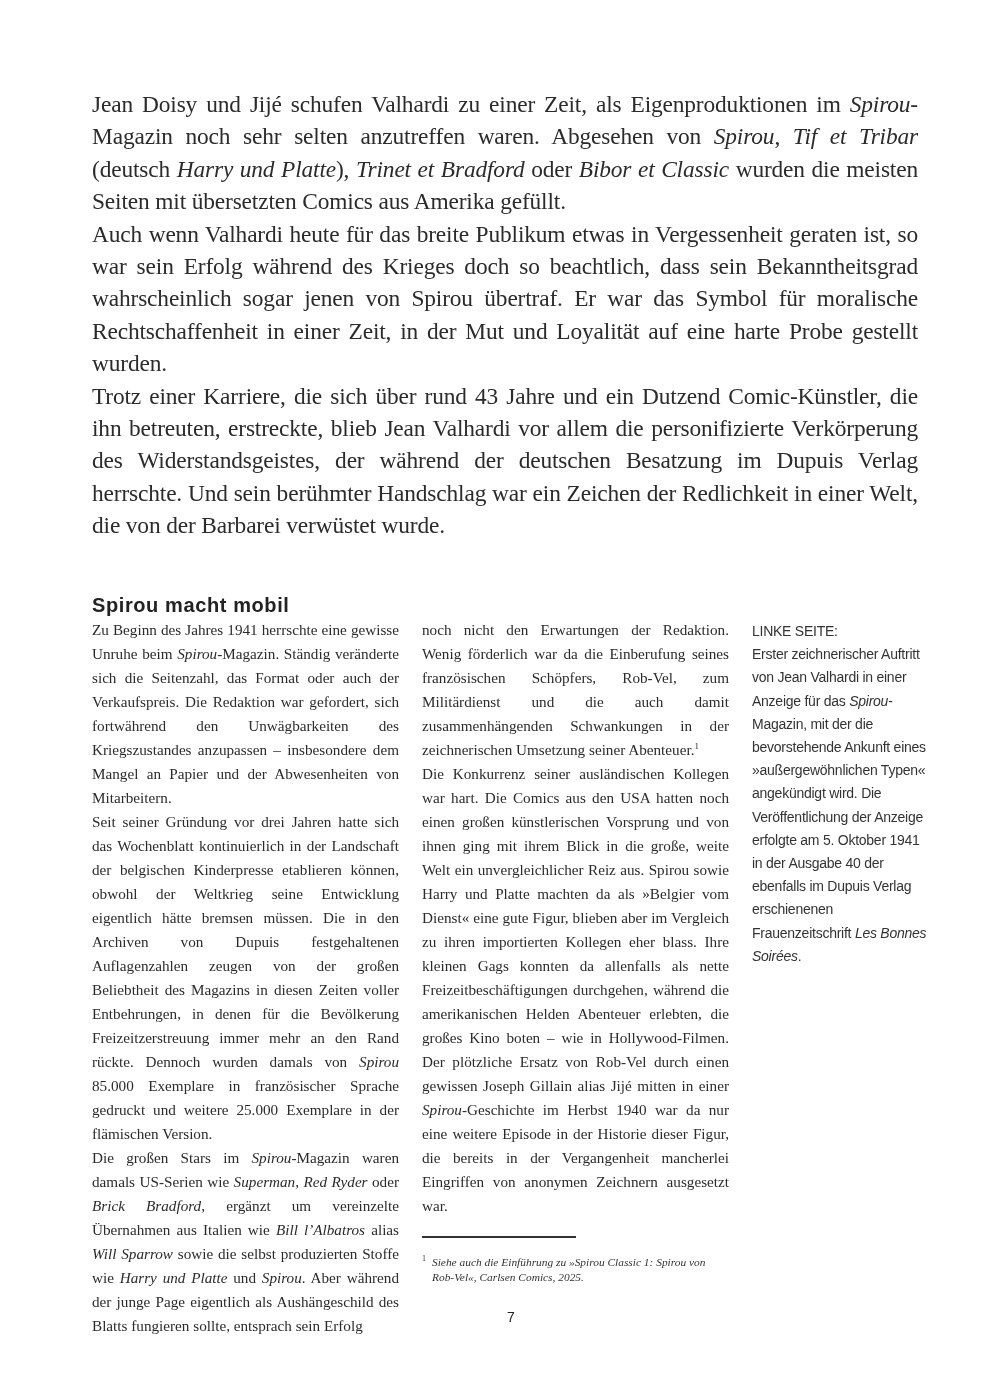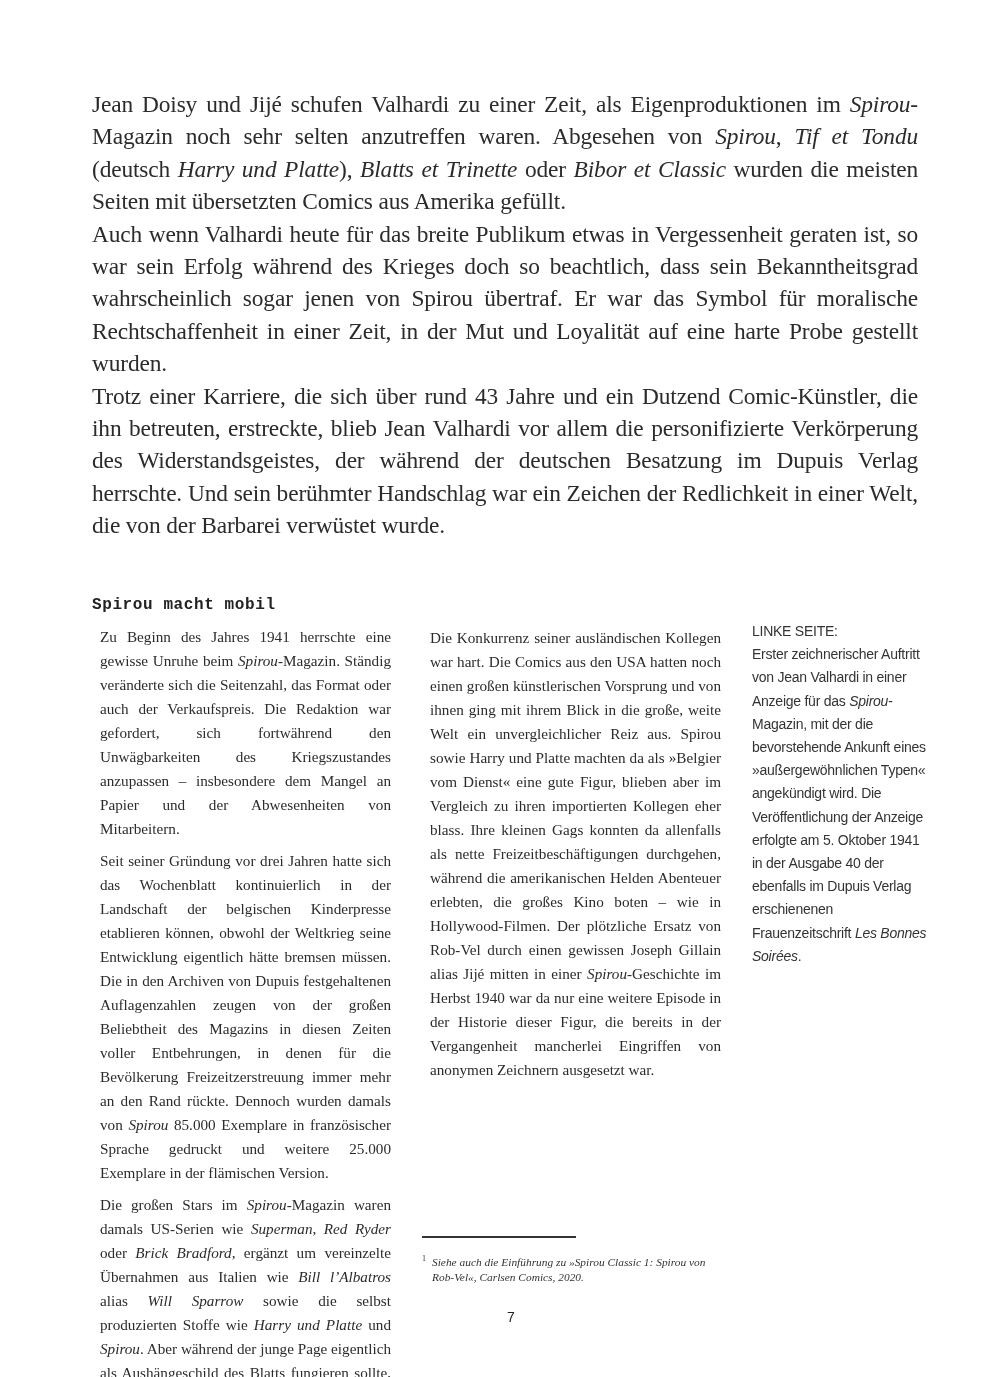--- a/index.html
+++ b/index.html
@@ -10,26 +10,26 @@
       font-size: 23.4px; line-height: 32.4px; color: #2b2b2b;
       text-align: justify; letter-spacing: -0.15px;
     }
     .intro p { margin: 0; }
     .col {
       position: absolute; top: 618px;
       font-family: "Liberation Serif", "DejaVu Serif", serif;
       font-size: 15.2px; line-height: 24px; color: #2b2b2b;
       text-align: justify;
     }
-    .col p { margin: 8px; }
+    .col p { margin: 0; }
     .col1 { left: 92px; width: 307px; top: 593px; }
     .col2 { left: 422px; width: 307px; }
     .section-heading {
-      font-family: Liberation Mono, monospace;
-      font-weight: bold; font-size: 16px; letter-spacing: 0.6px;
+      font-family: Liberation Sans, sans-serif;
+      font-weight: bold; font-size: 20px; letter-spacing: 0.6px;
       color: #222; margin: 0 0 1px 0; line-height: 24px;
     }
     sup { font-size: 9px; line-height: 0; vertical-align: 6px; }
     .caption {
       position: absolute; left: 752px; top: 620px; width: 180px;
       font-family: "Liberation Sans", "DejaVu Sans", sans-serif;
       font-size: 14px; line-height: 23.2px; color: #333;
       letter-spacing: -0.25px;
     }
     .caption p { margin: 0; }
@@ -47,40 +47,41 @@
       position: absolute; left: 0; top: 1309px; width: 1000px; text-align: center;
       font-family: "Liberation Sans", "DejaVu Sans", sans-serif;
       font-size: 14px; color: #222; padding-left: 22px; box-sizing: border-box;
     }
     i { font-style: italic; }
   </style>
 </head>
 <body>
 
 <div class="intro">
-  <p>Jean Doisy und Jijé schufen Valhardi zu einer Zeit, als Eigenproduktionen im <i>Spirou</i>-Magazin noch sehr selten anzutreffen waren. Abgesehen von <i>Spirou</i>, <i>Tif et Tondu</i> (deutsch <i>Harry und Platte</i>), <i>Blatts et Trinette</i> oder <i>Bibor et Classic</i> wurden die meisten Seiten mit übersetzten Comics aus Amerika gefüllt.</p>
+  <p>Jean Doisy und Jijé schufen Valhardi zu einer Zeit, als Eigenproduktionen im <i>Spirou</i>-Magazin noch sehr selten anzutreffen waren. Abgesehen von <i>Spirou</i>, <i>Tif et Tribar</i> (deutsch <i>Harry und Platte</i>), <i>Trinet et Bradford</i> oder <i>Bibor et Classic</i> wurden die meisten Seiten mit übersetzten Comics aus Amerika gefüllt.</p>
   <p>Auch wenn Valhardi heute für das breite Publikum etwas in Vergessenheit geraten ist, so war sein Erfolg während des Krieges doch so beachtlich, dass sein Bekanntheitsgrad wahrscheinlich sogar jenen von Spirou übertraf. Er war das Symbol für moralische Rechtschaffenheit in einer Zeit, in der Mut und Loyalität auf eine harte Probe gestellt wurden.</p>
   <p>Trotz einer Karriere, die sich über rund 43 Jahre und ein Dutzend Comic-Künstler, die ihn betreuten, erstreckte, blieb Jean Valhardi vor allem die personifizierte Verkörperung des Widerstandsgeistes, der während der deutschen Besatzung im Dupuis Verlag herrschte. Und sein berühmter Handschlag war ein Zeichen der Redlichkeit in einer Welt, die von der Barbarei verwüstet wurde.</p>
 </div>
 
 <div class="col col1">
   <h2 class="section-heading">Spirou macht mobil</h2>
   <p>Zu Beginn des Jahres 1941 herrschte eine gewisse Unruhe beim <i>Spirou</i>-Magazin. Ständig veränderte sich die Seitenzahl, das Format oder auch der Verkaufspreis. Die Redaktion war gefordert, sich fortwährend den Unwägbarkeiten des Kriegszustandes anzupassen – insbesondere dem Mangel an Papier und der Abwesenheiten von Mitarbeitern.</p>
   <p>Seit seiner Gründung vor drei Jahren hatte sich das Wochenblatt kontinuierlich in der Landschaft der belgischen Kinderpresse etablieren können, obwohl der Weltkrieg seine Entwicklung eigentlich hätte bremsen müssen. Die in den Archiven von Dupuis festgehaltenen Auflagenzahlen zeugen von der großen Beliebtheit des Magazins in diesen Zeiten voller Entbehrungen, in denen für die Bevölkerung Freizeitzerstreuung immer mehr an den Rand rückte. Dennoch wurden damals von <i>Spirou</i> 85.000 Exemplare in französischer Sprache gedruckt und weitere 25.000 Exemplare in der flämischen Version.</p>
   <p>Die großen Stars im <i>Spirou</i>-Magazin waren damals US-Serien wie <i>Superman</i>, <i>Red Ryder</i> oder <i>Brick Bradford</i>, ergänzt um vereinzelte Übernahmen aus Italien wie <i>Bill l’Albatros</i> alias <i>Will Sparrow</i> sowie die selbst produzierten Stoffe wie <i>Harry und Platte</i> und <i>Spirou</i>. Aber während der junge Page eigentlich als Aushängeschild des Blatts fungieren sollte, entsprach sein Erfolg</p>
 </div>
 
 <div class="col col2">
+  <p>noch nicht den Erwartungen der Redaktion. Wenig förderlich war da die Einberufung seines französischen Schöpfers, Rob-Vel, zum Militärdienst und die auch damit zusammenhängenden Schwankungen in der zeichnerischen Umsetzung seiner Abenteuer.<sup>1</sup></p>
   <p>Die Konkurrenz seiner ausländischen Kollegen war hart. Die Comics aus den USA hatten noch einen großen künstlerischen Vorsprung und von ihnen ging mit ihrem Blick in die große, weite Welt ein unvergleichlicher Reiz aus. Spirou sowie Harry und Platte machten da als »Belgier vom Dienst« eine gute Figur, blieben aber im Vergleich zu ihren importierten Kollegen eher blass. Ihre kleinen Gags konnten da allenfalls als nette Freizeitbeschäftigungen durchgehen, während die amerikanischen Helden Abenteuer erlebten, die großes Kino boten – wie in Hollywood-Filmen. Der plötzliche Ersatz von Rob-Vel durch einen gewissen Joseph Gillain alias Jijé mitten in einer <i>Spirou</i>-Geschichte im Herbst 1940 war da nur eine weitere Episode in der Historie dieser Figur, die bereits in der Vergangenheit mancherlei Eingriffen von anonymen Zeichnern ausgesetzt war.</p>
 </div>
 
 <div class="caption">
   <p>LINKE SEITE:</p>
   <p>Erster zeichnerischer Auftritt von Jean Valhardi in einer Anzeige für das <i>Spirou</i>-Magazin, mit der die bevorstehende Ankunft eines »außergewöhnlichen Typen« angekündigt wird. Die Veröffentlichung der Anzeige erfolgte am 5. Oktober 1941 in der Ausgabe 40 der ebenfalls im Dupuis Verlag erschienenen Frauenzeitschrift <i>Les Bonnes Soirées</i>.</p>
 </div>
 
 <div class="footnote-rule"></div>
 <div class="footnote">
   <span class="num">1</span>
-  <div class="text">Siehe auch die Einführung zu »Spirou Classic 1: Spirou von Rob-Vel«, Carlsen Comics, 2020.</div>
+  <div class="text">Siehe auch die Einführung zu »Spirou Classic 1: Spirou von Rob-Vel«, Carlsen Comics, 2025.</div>
 </div>
 
 <div class="page-number">7</div>
 
 </body></html>

